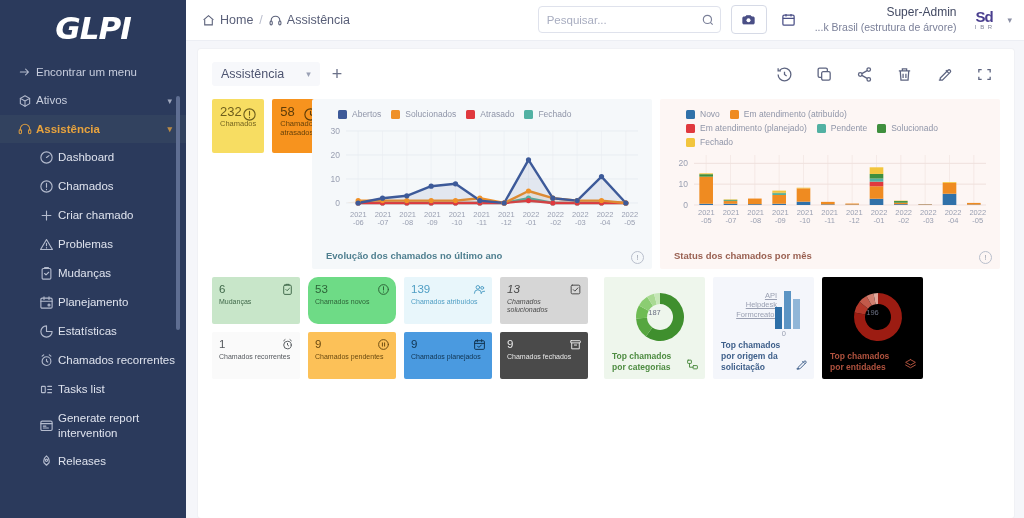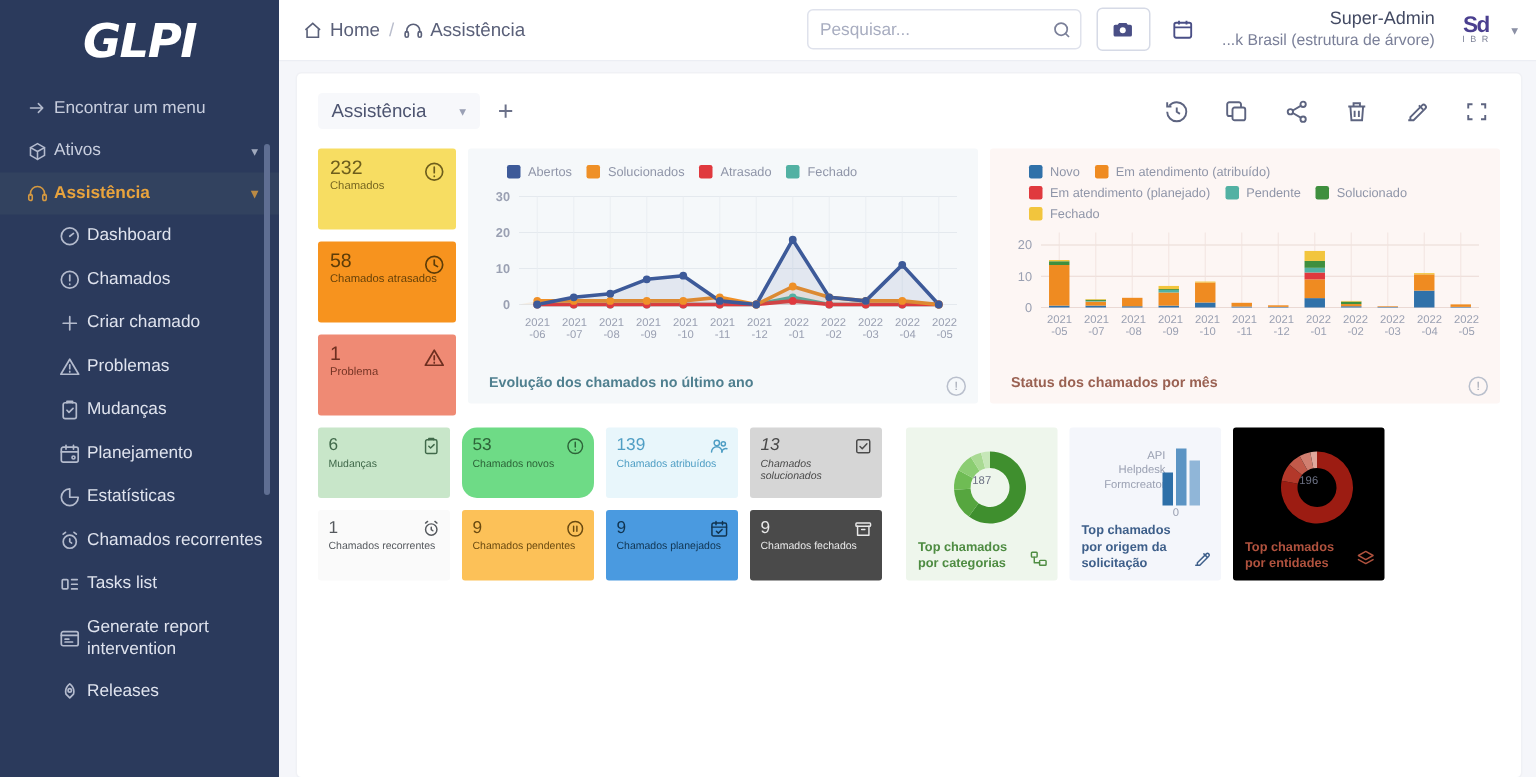--- a/index.html
+++ b/index.html
@@ -95,21 +95,21 @@
     background: #f7f8fb; border-radius: 3px; padding: 5px 9px;
     font-size: 12.5px; color: #4d5470;
   }
   .dash-select .chev { color: #9aa0b5; font-size: 9px; }
   .add-btn { font-size: 18px; color: #6b7189; padding: 0 12px; font-weight: 300; }
   .dash-tools { margin-left: auto; display: flex; align-items: center; gap: 20px; padding-right: 6px; }
   .tool { width: 20px; height: 20px; display: flex; align-items: center; justify-content: center; color: #5d6480; }
 
   
   .grid { display: flex; gap: 8px; margin-top: 10px; }
-  .col-left { width: 92px; display: flex; flex-direction: column; gap: 8px; }
+  .col-left { width: 92px; display: flex; flex-direction: row; gap: 8px; }
   .kpi-tall {
     height: 54px; border-radius: 2px; padding: 6px 8px;
     position: relative; color: #6d5a16;
   }
   .kpi-tall .num { font-size: 13px; line-height: 1.1; }
   .kpi-tall .cap { font-size: 7.5px; line-height: 1.15; opacity: .95; margin-top: 1px; }
   .kpi-tall .kic { position: absolute; right: 7px; top: 8px; }
 
   .chart-card {
     border-radius: 2px; padding: 8px 10px 6px;
@@ -155,21 +155,21 @@
   }
   .donut-ic { position: absolute; right: 6px; bottom: 8px; }
   .donut-center {
     position: absolute; left: 50%; top: 35px; transform: translate(-50%,-50%);
     font-size: 7.5px; color: #6b7083;
   }
   .mini-bars { position: absolute; right: 14px; top: 10px; display: flex; align-items: flex-end; gap: 2px; height: 42px; }
   .mini-bars div { width: 7px; }
   .mini-labels {
     position: absolute; left: 6px; top: 14px; width: 58px;
-    text-align: right; font-size: 7.5px; color: #9aa0b2; line-height: 1.25;
+    text-align: right; font-size: 7.5px; color: #9aa0b2; line-height: 1.25; text-decoration: underline;
   }
   .zero-lab { position: absolute; right: 28px; top: 52px; font-size: 7.5px; color: #9aa0b2; }
   svg { display: block; }
 </style>
 </head>
 <body>
 
 <div class="app">
 
   <div class="sidebar">
@@ -548,21 +548,21 @@
                   <circle cx="109.16666666666667" cy="61.2" r="2.6" fill="#3d5a99"></circle>
                   <circle cx="133.5" cy="58.8" r="2.6" fill="#3d5a99"></circle>
                   <circle cx="157.83333333333334" cy="75.6" r="2.6" fill="#3d5a99"></circle>
                   <circle cx="182.16666666666666" cy="78" r="2.6" fill="#3d5a99"></circle>
                   <circle cx="206.5" cy="34.800000000000004" r="2.6" fill="#3d5a99"></circle>
                   <circle cx="230.83333333333334" cy="73.2" r="2.6" fill="#3d5a99"></circle>
                   <circle cx="255.16666666666666" cy="75.6" r="2.6" fill="#3d5a99"></circle>
                   <circle cx="279.5" cy="51.6" r="2.6" fill="#3d5a99"></circle>
                   <circle cx="303.8333333333333" cy="78" r="2.6" fill="#3d5a99"></circle>
                 </svg>
-              <div id="line-yticks" style="position:absolute;left:0;top:0;height:84px;width:20px;font-weight:bold;">
+              <div id="line-yticks" style="position:absolute;left:0;top:0;height:84px;width:20px;">
                   <div class="ylab" style="top: 1px;">30</div>
                   <div class="ylab" style="top: 25px;">20</div>
                   <div class="ylab" style="top: 49px;">10</div>
                   <div class="ylab" style="top: 73px;">0</div>
                 </div>
             </div>
             <div class="xlabels" id="line-xlabels">
                 <div class="xlab">2021<br>-06</div>
                 <div class="xlab">2021<br>-07</div>
                 <div class="xlab">2021<br>-08</div>

